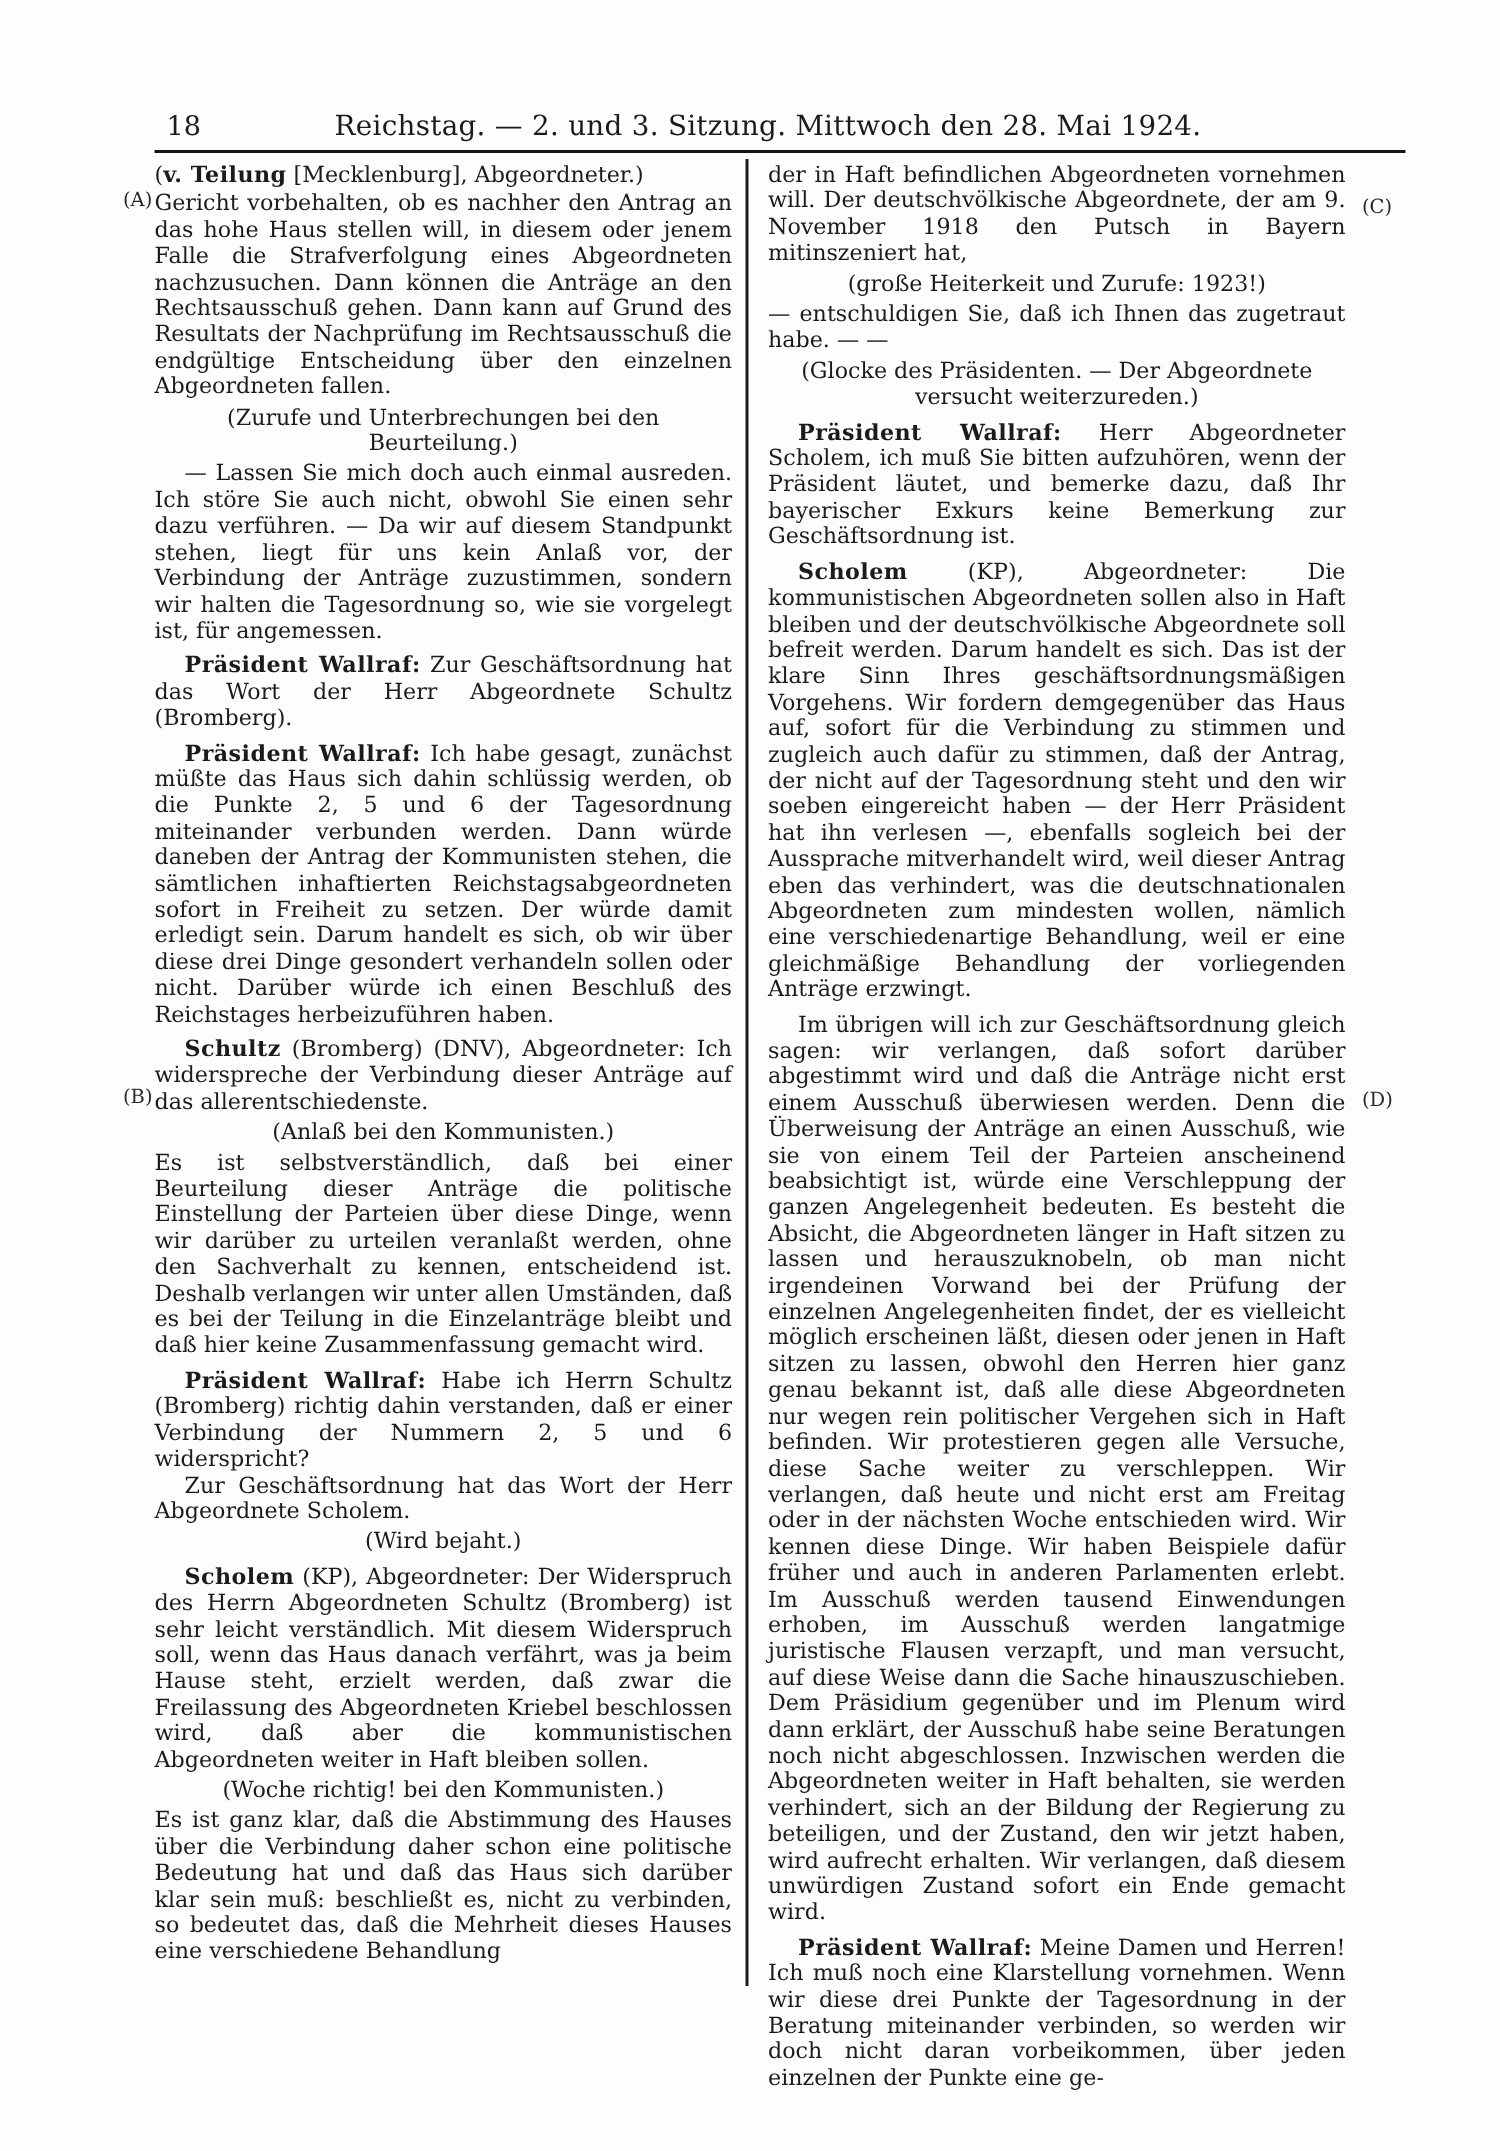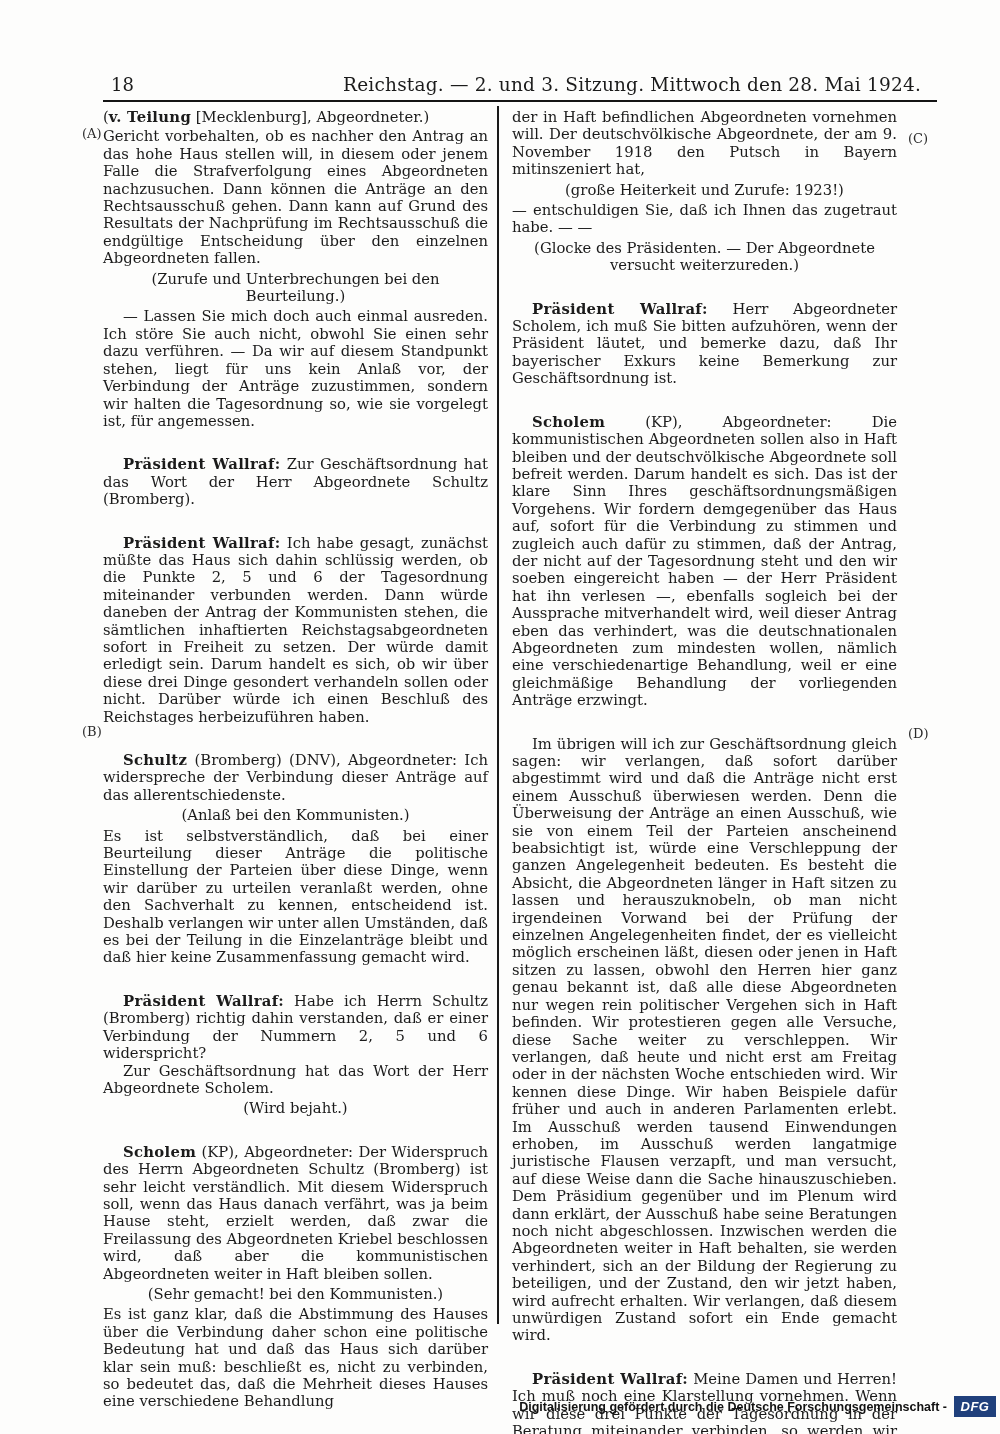--- a/index.html
+++ b/index.html
@@ -7,31 +7,31 @@
     position:relative;
     width:1000px;height:1434px;
     background:#fdfdfc;
     overflow:hidden;
     font-family:"DejaVu Serif", serif;
     color:#1b1b1b;
   }
   
   #hdr{position:absolute;top:74px;left:103px;width:834px;height:24px;}
   #page-number{position:absolute;left:8px;top:0;font-size:18px;}
-  #hdr-title{position:absolute;left:0;right:16px;top:0;text-align:right;font-size:18.5px;letter-spacing:0.2px;}
+  #hdr-title{position:absolute;left:0;right:16px;top:0;text-align:center;font-size:18.5px;letter-spacing:0.2px;}
   #hdr-rule{position:absolute;top:100px;left:103px;width:834px;height:2px;background:#141414;}
   
   #cols{position:absolute;top:108px;left:103px;width:794px;display:flex;}
   .col{width:385px;font-size:14.8px;line-height:17.4px;text-align:justify;hyphens:auto;overflow-wrap:break-word;}
   .col + .col{margin-left:24px;}
   #divider{position:absolute;left:497px;top:106px;width:2px;height:1218px;background:#1a1a1a;}
   p.blk{margin:0;}
   p.speech{text-indent:20px;}
   p.noindent{text-indent:0;}
-  p.gap{margin-top:26px;}
+  p.gap{margin-top:6px;}
   p.stage{text-align:center;text-indent:0;margin:3px 0;padding:0 14px;}
   p.note{text-indent:0;margin-bottom:2px;}
   strong.speaker{font-weight:bold;letter-spacing:0.3px;}
   
   .mletter{position:absolute;font-size:13px;color:#2a2a2a;font-family:"DejaVu Serif",serif;}
   .mletter.left{left:82px;}
   .mletter.right{left:908px;}
   
   #footer{position:absolute;top:1396px;right:4px;display:flex;align-items:center;gap:7px;
     font-family:"Liberation Sans",sans-serif;}
@@ -59,21 +59,21 @@
         <p class="blk speech">— Lassen Sie mich doch auch einmal ausreden. Ich störe Sie auch nicht, obwohl Sie einen sehr dazu verführen. — Da wir auf diesem Standpunkt stehen, liegt für uns kein Anlaß vor, der Verbindung der Anträge zuzustimmen, sondern wir halten die Tagesordnung so, wie sie vorgelegt ist, für angemessen.</p>
         <p class="blk speech gap"><strong class="speaker">Präsident Wallraf:</strong> Zur Geschäftsordnung hat das Wort der Herr Abgeordnete Schultz (Bromberg).</p>
         <p class="blk speech gap"><strong class="speaker">Präsident Wallraf:</strong> Ich habe gesagt, zunächst müßte das Haus sich dahin schlüssig werden, ob die Punkte 2, 5 und 6 der Tagesordnung miteinander verbunden werden. Dann würde daneben der Antrag der Kommunisten stehen, die sämtlichen inhaftierten Reichstagsabgeordneten sofort in Freiheit zu setzen. Der würde damit erledigt sein. Darum handelt es sich, ob wir über diese drei Dinge gesondert verhandeln sollen oder nicht. Darüber würde ich einen Beschluß des Reichstages herbeizuführen haben.</p>
         <p class="blk speech gap"><strong class="speaker">Schultz</strong> (Bromberg) (DNV), Abgeordneter: Ich widerspreche der Verbindung dieser Anträge auf das allerentschiedenste.</p>
         <p class="blk stage">(Anlaß bei den Kommunisten.)</p>
         <p class="blk speech noindent">Es ist selbstverständlich, daß bei einer Beurteilung dieser Anträge die politische Einstellung der Parteien über diese Dinge, wenn wir darüber zu urteilen veranlaßt werden, ohne den Sachverhalt zu kennen, entscheidend ist. Deshalb verlangen wir unter allen Umständen, daß es bei der Teilung in die Einzelanträge bleibt und daß hier keine Zusammenfassung gemacht wird.</p>
         <p class="blk speech gap"><strong class="speaker">Präsident Wallraf:</strong> Habe ich Herrn Schultz (Bromberg) richtig dahin verstanden, daß er einer Verbindung der Nummern 2, 5 und 6 widerspricht?</p>
         <p class="blk speech">Zur Geschäftsordnung hat das Wort der Herr Abgeordnete Scholem.</p>
         <p class="blk stage">(Wird bejaht.)</p>
         <p class="blk speech gap"><strong class="speaker">Scholem</strong> (KP), Abgeordneter: Der Widerspruch des Herrn Abgeordneten Schultz (Bromberg) ist sehr leicht verständlich. Mit diesem Widerspruch soll, wenn das Haus danach verfährt, was ja beim Hause steht, erzielt werden, daß zwar die Freilassung des Abgeordneten Kriebel beschlossen wird, daß aber die kommunistischen Abgeordneten weiter in Haft bleiben sollen.</p>
-        <p class="blk stage">(Sehr gemacht! bei den Kommunisten.)</p>
+        <p class="blk stage">(Woche richtig! bei den Kommunisten.)</p>
         <p class="blk speech noindent">Es ist ganz klar, daß die Abstimmung des Hauses über die Verbindung daher schon eine politische Bedeutung hat und daß das Haus sich darüber klar sein muß: beschließt es, nicht zu verbinden, so bedeutet das, daß die Mehrheit dieses Hauses eine verschiedene Behandlung</p>
       </div>
     <div class="col" id="col-right">
         <p class="blk speech noindent">der in Haft befindlichen Abgeordneten vornehmen will. Der deutschvölkische Abgeordnete, der am 9. November 1918 den Putsch in Bayern mitinszeniert hat,</p>
         <p class="blk stage">(große Heiterkeit und Zurufe: 1923!)</p>
         <p class="blk speech noindent">— entschuldigen Sie, daß ich Ihnen das zugetraut habe. — —</p>
         <p class="blk stage">(Glocke des Präsidenten. — Der Abgeordnete versucht weiterzureden.)</p>
         <p class="blk speech gap"><strong class="speaker">Präsident Wallraf:</strong> Herr Abgeordneter Scholem, ich muß Sie bitten aufzuhören, wenn der Präsident läutet, und bemerke dazu, daß Ihr bayerischer Exkurs keine Bemerkung zur Geschäftsordnung ist.</p>
         <p class="blk speech gap"><strong class="speaker">Scholem</strong> (KP), Abgeordneter: Die kommunistischen Abgeordneten sollen also in Haft bleiben und der deutschvölkische Abgeordnete soll befreit werden. Darum handelt es sich. Das ist der klare Sinn Ihres geschäftsordnungsmäßigen Vorgehens. Wir fordern demgegenüber das Haus auf, sofort für die Verbindung zu stimmen und zugleich auch dafür zu stimmen, daß der Antrag, der nicht auf der Tagesordnung steht und den wir soeben eingereicht haben — der Herr Präsident hat ihn verlesen —, ebenfalls sogleich bei der Aussprache mitverhandelt wird, weil dieser Antrag eben das verhindert, was die deutschnationalen Abgeordneten zum mindesten wollen, nämlich eine verschiedenartige Behandlung, weil er eine gleichmäßige Behandlung der vorliegenden Anträge erzwingt.</p>
         <p class="blk speech gap">Im übrigen will ich zur Geschäftsordnung gleich sagen: wir verlangen, daß sofort darüber abgestimmt wird und daß die Anträge nicht erst einem Ausschuß überwiesen werden. Denn die Überweisung der Anträge an einen Ausschuß, wie sie von einem Teil der Parteien anscheinend beabsichtigt ist, würde eine Verschleppung der ganzen Angelegenheit bedeuten. Es besteht die Absicht, die Abgeordneten länger in Haft sitzen zu lassen und herauszuknobeln, ob man nicht irgendeinen Vorwand bei der Prüfung der einzelnen Angelegenheiten findet, der es vielleicht möglich erscheinen läßt, diesen oder jenen in Haft sitzen zu lassen, obwohl den Herren hier ganz genau bekannt ist, daß alle diese Abgeordneten nur wegen rein politischer Vergehen sich in Haft befinden. Wir protestieren gegen alle Versuche, diese Sache weiter zu verschleppen. Wir verlangen, daß heute und nicht erst am Freitag oder in der nächsten Woche entschieden wird. Wir kennen diese Dinge. Wir haben Beispiele dafür früher und auch in anderen Parlamenten erlebt. Im Ausschuß werden tausend Einwendungen erhoben, im Ausschuß werden langatmige juristische Flausen verzapft, und man versucht, auf diese Weise dann die Sache hinauszuschieben. Dem Präsidium gegenüber und im Plenum wird dann erklärt, der Ausschuß habe seine Beratungen noch nicht abgeschlossen. Inzwischen werden die Abgeordneten weiter in Haft behalten, sie werden verhindert, sich an der Bildung der Regierung zu beteiligen, und der Zustand, den wir jetzt haben, wird aufrecht erhalten. Wir verlangen, daß diesem unwürdigen Zustand sofort ein Ende gemacht wird.</p>
@@ -83,18 +83,14 @@
 
   <div id="divider"></div>
 
   <div id="margin-letters">
       <div class="mletter left" style="top: 126px;">(A)</div>
       <div class="mletter left" style="top: 724px;">(B)</div>
       <div class="mletter right" style="top: 131px;">(C)</div>
       <div class="mletter right" style="top: 726px;">(D)</div>
     </div>
 
-  <div id="footer">
-    <span id="footer-credit">Digitalisierung gefördert durch die Deutsche Forschungsgemeinschaft -</span>
-    <span id="dfg-logo" style="background: rgb(32, 64, 124);">DFG</span>
-  </div>
 
 </div>
 
 </body></html>

